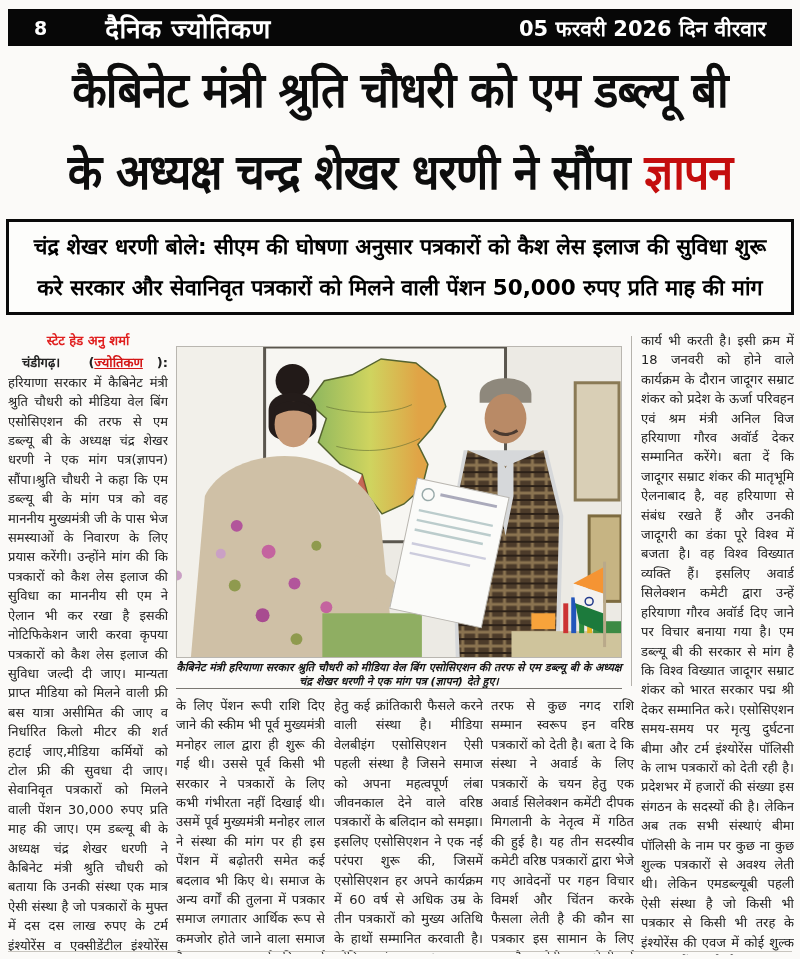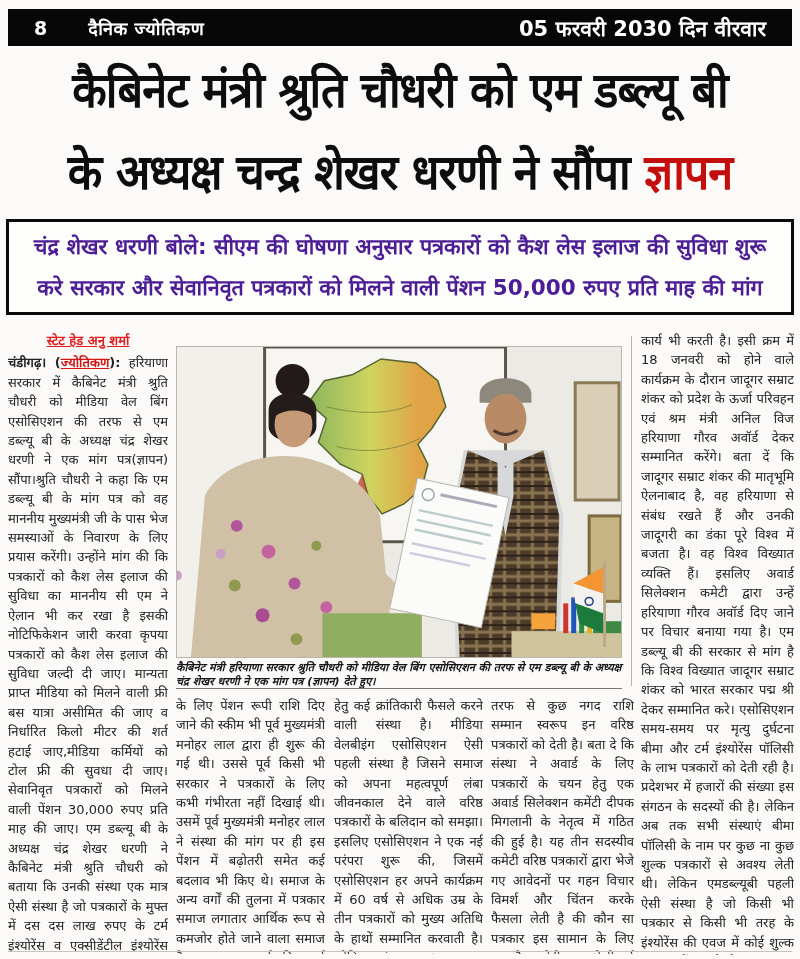--- a/index.html
+++ b/index.html
@@ -9,79 +9,79 @@
     font-family:"DejaVu Sans","Liberation Sans",sans-serif;
     color:#1c1c1c;
   }
   
   .masthead{
     position:absolute;top:9px;left:8px;right:8px;height:37px;
     background:#070707;color:#fff;display:flex;align-items:center;
     padding:0 26px;box-sizing:border-box;font-weight:bold;font-size:20px;
   }
   .masthead .pageno{font-size:19px;}
-  .masthead .paper{margin-left:41px;font-size:18px;letter-spacing:0.5px;}
+  .masthead .paper{margin-left:58px;font-size:26px;letter-spacing:0.5px;}
   .masthead .date{margin-left:auto;font-size:21px;}
   
   .headline{
     position:absolute;top:50px;left:0;width:800px;margin:0;
     text-align:center;font-weight:900;color:#0d0d0d;
     font-size:45px;line-height:76px;letter-spacing:-1px;
     transform:scaleY(1.08);transform-origin:top center;
   }
   .headline .red{color:#c40d0d;}
   
   .subbox{
     position:absolute;top:219px;left:6px;right:6px;height:90px;
     border:3px solid #0a0a0a;background:#fdfdfb;
     display:flex;flex-direction:column;justify-content:center;
     text-align:center;font-weight:800;font-size:21.5px;line-height:41px;
-    color:#4c1d95;
+    color:#000000;
   }
   
   .col{
     position:absolute;font-size:13px;line-height:19.4px;
     text-align:justify;color:#222;
   }
   .col p{margin:0;}
   #col1{left:8px;top:331px;width:160px;height:624px;overflow:hidden;}
   #col2{left:176px;top:696px;width:149px;height:258px;overflow:hidden;}
   #col3{left:334px;top:696px;width:149px;height:258px;overflow:hidden;}
   #col4{left:491px;top:696px;width:143px;height:258px;overflow:hidden;}
   #col5{left:641px;top:331px;width:153px;height:624px;overflow:hidden;}
   .byline{
     display:block;text-align:center;color:#e01e1e;font-weight:bold;
-    text-decoration:underline;font-size:13px;margin-bottom:3px;
-  }
-  .b{font-weight:bold;}
+    font-size:13px;margin-bottom:3px;
+  }
+  .b{font-weight:bold;margin-left:14px;}
   .redtxt{color:#d31616;font-weight:bold;text-decoration:underline;}
   
   .photo{
     position:absolute;left:176px;top:346px;width:446px;height:312px;
     border:1px solid #b9b6b0;box-sizing:border-box;background:#e8e6e0;
   }
   .photo svg{display:block;width:100%;height:100%;}
   .caption{
     position:absolute;left:176px;top:661px;width:446px;
-    text-align:left;font-size:11px;font-weight:bold;font-style:italic;
+    text-align:center;font-size:11px;font-weight:bold;font-style:italic;
     color:#151515;line-height:14px;
   }
   .h-rule{position:absolute;left:176px;top:688px;width:446px;height:1px;background:#7a7772;}
   .v-rule{position:absolute;left:631px;top:336px;width:1px;height:350px;background:#b5b2ac;}
   .bottom-rule{position:absolute;left:8px;top:951px;width:784px;height:1px;background:#c7c4be;}
 </style>
 </head>
 <body>
 
 <div class="page">
 
   <header class="masthead">
     <span class="pageno">8</span>
     <span class="paper">दैनिक ज्योतिकण</span>
-    <span class="date">05 फरवरी 2030 दिन वीरवार</span>
+    <span class="date">05 फरवरी 2026 दिन वीरवार</span>
   </header>
 
   <h1 class="headline">
     <span>कैबिनेट मंत्री श्रुति चौधरी को एम डब्ल्यू बी</span><br>
     <span><span>के अध्यक्ष चन्द्र शेखर धरणी ने सौंपा </span><span class="red">ज्ञापन</span></span>
   </h1>
 
   <div class="subbox">
     <div>चंद्र शेखर धरणी बोले: सीएम की घोषणा अनुसार पत्रकारों को कैश लेस इलाज की सुविधा शुरू</div>
     <div>करे सरकार और सेवानिवृत पत्रकारों को मिलने वाली पेंशन 50,000 रुपए प्रति माह की मांग</div>

